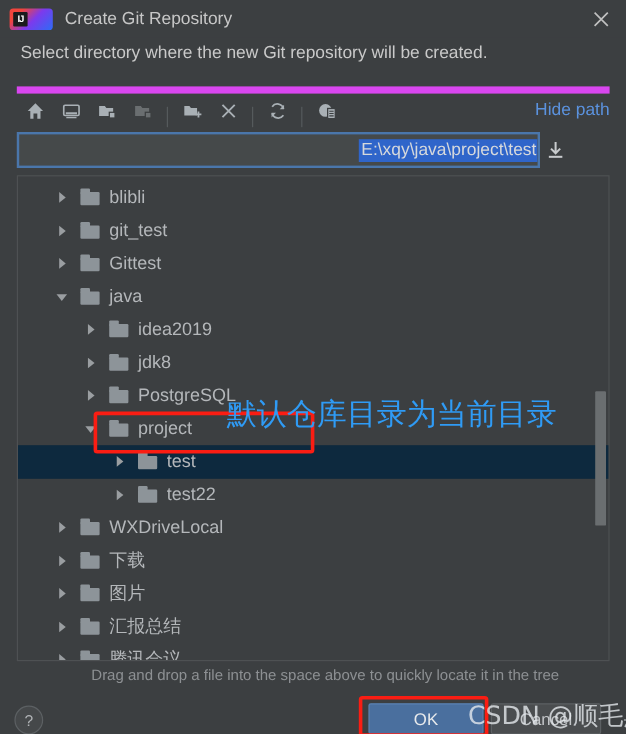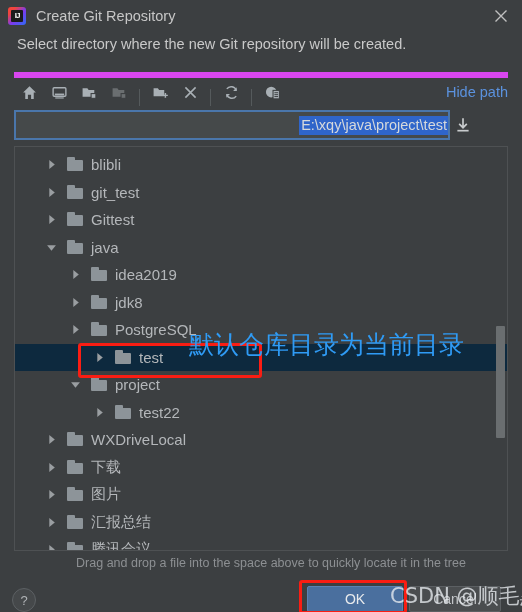--- a/index.html
+++ b/index.html
@@ -18,21 +18,21 @@
   }
 
   
   #titlebar {
     position: absolute; left: 0; top: 0;
     width: 522px; height: 31px;
     background: #3c3f41;
     display: flex; align-items: center;
   }
   #app-icon {
-    width: 18px; height: 18px; margin-left: 8px; margin-right: 10px;
+    width: 36px; height: 18px; margin-left: 8px; margin-right: 10px;
     border-radius: 3px; position: relative;
     background: linear-gradient(135deg, #f1453d 0%, #f1453d 22%, #7c3aed 55%, #2d6cf6 100%);
     flex: none;
   }
   #app-icon .inner {
     position: absolute; left: 3px; top: 3px; width: 12px; height: 12px;
     background: #1b1b1d; border-radius: 1px;
   }
   #app-icon .ij {
     position: absolute; left: 0; top: 0; width: 18px; height: 18px;
@@ -396,47 +396,47 @@
               <path d="M3 1 L8 5 L3 9 Z" fill="#9a9ea1"></path>
             </svg>
           </div>
           <div style="width: 8px; flex: 0 0 auto;"></div>
           <div class="folder-icon">
             <div class="tab"></div>
             <div class="body"></div>
           </div>
           <div class="row-label">PostgreSQL</div>
         </div>
+        <div class="tree-row">
+          <div style="width: 52px; flex: 0 0 auto;"></div>
+          <div class="arrow">
+            <svg width="11" height="11" viewBox="0 0 10 10">
+              <path d="M1 3 L9 3 L5 8 Z" fill="#9a9ea1"></path>
+            </svg>
+          </div>
+          <div style="width: 8px; flex: 0 0 auto;"></div>
+          <div class="folder-icon">
+            <div class="tab"></div>
+            <div class="body"></div>
+          </div>
+          <div class="row-label">project</div>
+        </div>
         <div class="tree-row selected">
           <div style="width: 76px; flex: 0 0 auto;"></div>
           <div class="arrow">
             <svg width="11" height="11" viewBox="0 0 10 10">
               <path d="M3 1 L8 5 L3 9 Z" fill="#9a9ea1"></path>
             </svg>
           </div>
           <div style="width: 8px; flex: 0 0 auto;"></div>
           <div class="folder-icon">
             <div class="tab"></div>
             <div class="body"></div>
           </div>
           <div class="row-label">test</div>
-        </div>
-        <div class="tree-row">
-          <div style="width: 52px; flex: 0 0 auto;"></div>
-          <div class="arrow">
-            <svg width="11" height="11" viewBox="0 0 10 10">
-              <path d="M1 3 L9 3 L5 8 Z" fill="#9a9ea1"></path>
-            </svg>
-          </div>
-          <div style="width: 8px; flex: 0 0 auto;"></div>
-          <div class="folder-icon">
-            <div class="tab"></div>
-            <div class="body"></div>
-          </div>
-          <div class="row-label">project</div>
         </div>
         <div class="tree-row">
           <div style="width: 76px; flex: 0 0 auto;"></div>
           <div class="arrow">
             <svg width="11" height="11" viewBox="0 0 10 10">
               <path d="M3 1 L8 5 L3 9 Z" fill="#9a9ea1"></path>
             </svg>
           </div>
           <div style="width: 8px; flex: 0 0 auto;"></div>
           <div class="folder-icon">

